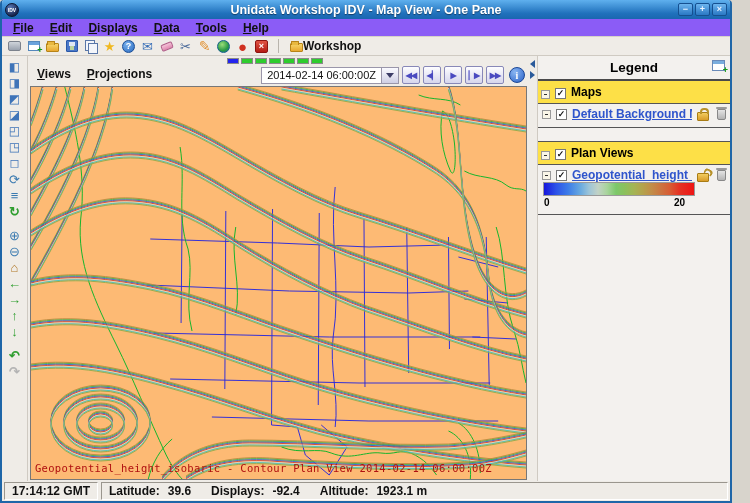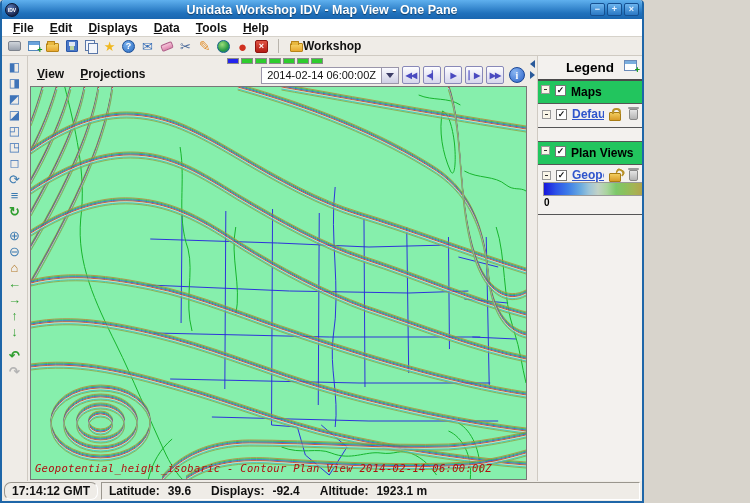--- a/index.html
+++ b/index.html
@@ -1,19 +1,19 @@
 <!DOCTYPE html>
 <html><head>
 <meta charset="utf-8">
 <style>
   * { margin:0; padding:0; box-sizing:border-box; }
   html,body { background:#d8d4cc; font-family:"Liberation Sans", sans-serif; }
 
   .window {
-    width:644px; height:503px; position:relative;
+    width:732px; height:503px; position:relative;
     border:2px solid #1e66a8; border-top:none;
     background:#efece7; display:flex; flex-direction:column;
     border-radius:4px 4px 0 0; overflow:hidden;
   }
 
   
   .titlebar {
     height:19px; flex:0 0 19px; display:flex; align-items:center;
     background:linear-gradient(#5fb0ee, #2071bc 70%, #1a66b0);
     position:relative; padding:0 3px;
@@ -33,21 +33,21 @@
   .win-btn {
     width:15px; height:13px; border-radius:2px;
     background:linear-gradient(#6cb4ee, #2a78c4);
     border:1px solid #155090; color:#eaf4ff; font-size:9px; font-weight:bold;
     display:flex; align-items:center; justify-content:center; line-height:1;
   }
 
   
   .menubar {
     height:18px; flex:0 0 18px; display:flex; align-items:center;
-    background:#ffffff; border-bottom:1px solid #d6d2ca; padding-left:4px; gap:2px;
+    background:#8b5cf6; border-bottom:1px solid #d6d2ca; padding-left:4px; gap:2px;
   }
   .menu-item {
     display:inline-block; font-size:12px; color:#111; padding:1px 7px; font-weight:bold;
   }
   .menu-item::first-letter { text-decoration:underline; }
 
   
   .toolbar {
     height:19px; flex:0 0 19px; display:flex; align-items:center;
     background:#efece7; border-bottom:1px solid #cfcac2; padding-left:5px; gap:4px;
@@ -109,40 +109,40 @@
     background:linear-gradient(#fdfdff,#d6d6ec); color:#4a4ac0; font-size:8px; font-weight:bold;
     display:flex; align-items:center; justify-content:center; letter-spacing:-1px;
   }
   .info-btn {
     width:16px; height:16px; border-radius:50%; margin-left:2px;
     background:radial-gradient(circle at 35% 30%, #8ab6f2, #2a62c8); border:1px solid #1a4696;
     color:#fff; font-size:10px; font-weight:bold; font-family:"Liberation Serif", serif;
     display:flex; align-items:center; justify-content:center;
   }
 
-  .map-view { flex:1; position:relative; background:#86efac; border:1px solid #777; margin:0 1px 1px 2px; overflow:hidden;font-style:italic; }
+  .map-view { flex:1; position:relative; background:#fdba74; border:1px solid #777; margin:0 1px 1px 2px; overflow:hidden; }
   .map-view svg { position:absolute; inset:0; width:100%; height:100%; }
   .map-caption {
     position:absolute; left:4px; bottom:5px; color:#b01010;
     font-family:"DejaVu Sans Mono", monospace; font-size:10.5px; letter-spacing:0.3px; white-space:nowrap;
   }
 
   
   .splitter { flex:0 0 10px; background:#efece7; border-right:1px solid #cfcac2; display:flex; flex-direction:column; align-items:center; padding-top:4px; gap:3px; }
   .spl-left { width:0; height:0; border-top:4px solid transparent; border-bottom:4px solid transparent; border-right:5px solid #2a5a9a; }
   .spl-right { width:0; height:0; border-top:4px solid transparent; border-bottom:4px solid transparent; border-left:5px solid #2a5a9a; }
 
   
   .legend { flex:1; background:#f3f1ee; display:flex; flex-direction:column; min-width:0; }
   .legend-header { position:relative; text-align:center; font-weight:bold; font-size:13.5px; padding:4px 0 4px; border-bottom:2px solid #4a4a4a; }
   .float-ic { position:absolute; right:5px; top:4px; width:13px; height:11px; background:#fff; border:1px solid #6a8ab8; }
   .float-ic::before { content:""; position:absolute; top:0; left:0; right:0; height:3px; background:#7aaede; }
   .float-ic::after { content:"+"; position:absolute; right:-4px; bottom:-5px; color:#159a15; font-size:9px; font-weight:bold; }
 
-  .legend-cat { display:flex; align-items:flex-start; gap:5px; padding:4px 3px; border-bottom:1px solid #555; font-weight:bold; font-size:12px; background:#22c55e; }
+  .legend-cat { display:flex; align-items:flex-end; gap:5px; padding:4px 3px; border-bottom:1px solid #555; font-weight:bold; font-size:12px; background:#fde047; }
   .legend-cat + .legend-item { border-bottom:1px solid #555; }
   .legend-cat.second { border-top:1px solid #555; margin-top:13px; }
   .col { width:9px; height:9px; background:#faf6e8; border:1px solid #999; position:relative; flex:0 0 9px; }
   .col::after { content:""; position:absolute; left:2px; right:2px; top:3px; height:1px; background:#333; }
   .cb { width:11px; height:11px; background:#fff; border:1px solid #777; display:flex; align-items:center; justify-content:center; flex:0 0 11px; }
   .cb::after { content:"✓"; font-size:9px; font-weight:bold; color:#111; line-height:1; }
 
   .legend-item { padding:3px 4px 6px 4px; }
   .item-row { display:flex; align-items:center; gap:5px; }
   .item-link { color:#2f55cc; font-weight:bold; font-size:12px; text-decoration:underline; white-space:nowrap; overflow:hidden; flex:1; }
@@ -163,21 +163,21 @@
   }
   .colorbar-labels { width:152px; display:flex; justify-content:space-between; font-size:10px; font-weight:bold; padding:1px 10px 0 1px; margin-left:1px; }
 
   
   .statusbar { height:20px; flex:0 0 20px; display:flex; gap:3px; align-items:stretch; background:#efece7; padding:1px 2px; }
   .status-field {
     border:1px solid; border-color:#9a968e #ffffff #ffffff #9a968e;
     background:#efece7; font-size:12px; font-weight:bold; color:#111;
     display:flex; align-items:center; padding:0 7px; white-space:nowrap;
   }
-  .status-clock { flex:0 0 auto;border-radius:7px; }
+  .status-clock { flex:0 0 auto; }
   .status-pos { flex:1; gap:4px; }
   .status-pos .val { margin-right:16px; margin-left:4px; }
 </style>
 </head>
 <body>
 
 <div class="window">
 
   <div class="titlebar">
     <div class="app-icon">IDV</div>
@@ -264,21 +264,21 @@
       </div>
       <div class="lt-group">
         <span class="lt-ic c-green">↶</span>
         <span class="lt-ic c-gray">↷</span>
       </div>
     </div>
 
     <div class="map-panel">
       <div class="map-header">
         <div class="map-menus">
-          <span class="map-menu-item">View</span>
+          <span class="map-menu-item">Views</span>
           <span class="map-menu-item">Projections</span>
         </div>
         <div class="time-control">
           <div class="steps">
             <span class="step active"></span>
             <span class="step"></span>
             <span class="step"></span>
             <span class="step"></span>
             <span class="step"></span>
             <span class="step"></span>

